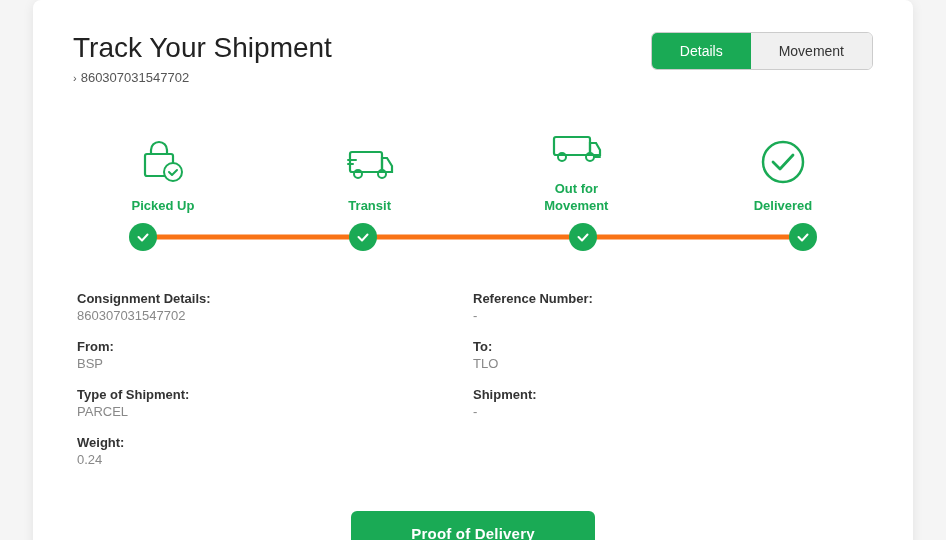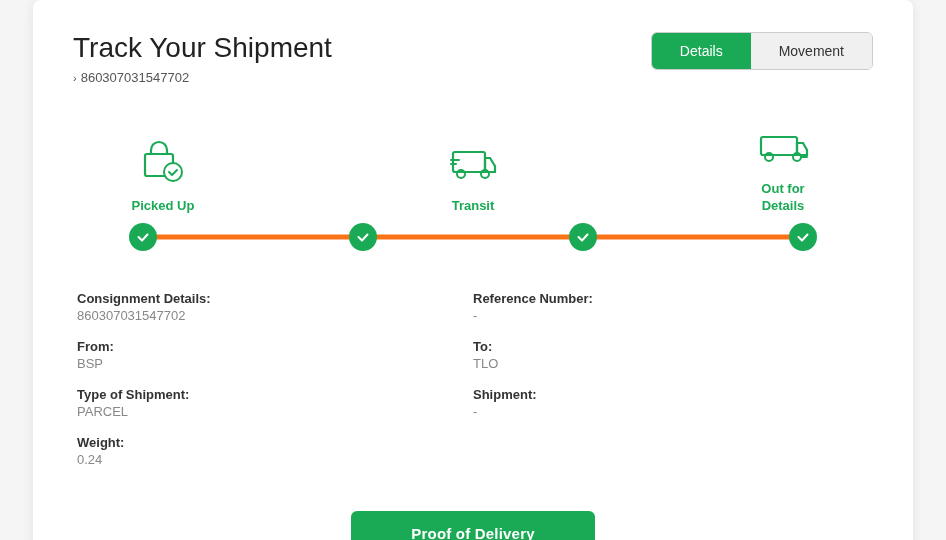--- a/index.html
+++ b/index.html
@@ -232,23 +232,32 @@
         <div class="step-icon">
           <svg viewBox="0 0 52 52" fill="none" xmlns="http://www.w3.org/2000/svg">
             <rect x="4" y="18" width="36" height="18" rx="2" stroke="#1aaa55" stroke-width="2.2" fill="none"></rect>
             <path d="M40 24h6l4 7v5H40V24z" stroke="#1aaa55" stroke-width="2.2" fill="none"></path>
             <circle cx="12" cy="38" r="4" stroke="#1aaa55" stroke-width="2" fill="none"></circle>
             <circle cx="40" cy="38" r="4" stroke="#1aaa55" stroke-width="2" fill="none"></circle>
             <path d="M44 38h6" stroke="#1aaa55" stroke-width="2" stroke-linecap="round"></path>
           </svg>
         </div>
         <span class="step-label" style="white-space:pre-line;">Out for
-Details</span>
-      </div>
-
+Movement</span>
+      </div>
+
+      <div class="step">
+        <div class="step-icon">
+          <svg viewBox="0 0 52 52" fill="none" xmlns="http://www.w3.org/2000/svg">
+            <circle cx="26" cy="26" r="20" stroke="#1aaa55" stroke-width="2.5" fill="none"></circle>
+            <path d="M16 26l7 7 13-14" stroke="#1aaa55" stroke-width="2.8" stroke-linecap="round" stroke-linejoin="round"></path>
+          </svg>
+        </div>
+        <span class="step-label">Delivered</span>
+      </div>
     </div>
 
     <div class="progress-row">
       <div class="progress-bar-track"></div>
       <div class="progress-dot">
         <svg viewBox="0 0 14 14" fill="none">
             <path d="M2.5 7l3.5 3.5 5.5-6" stroke="white" stroke-width="2" stroke-linecap="round" stroke-linejoin="round"></path>
           </svg>
       </div>
       <div class="progress-dot">

